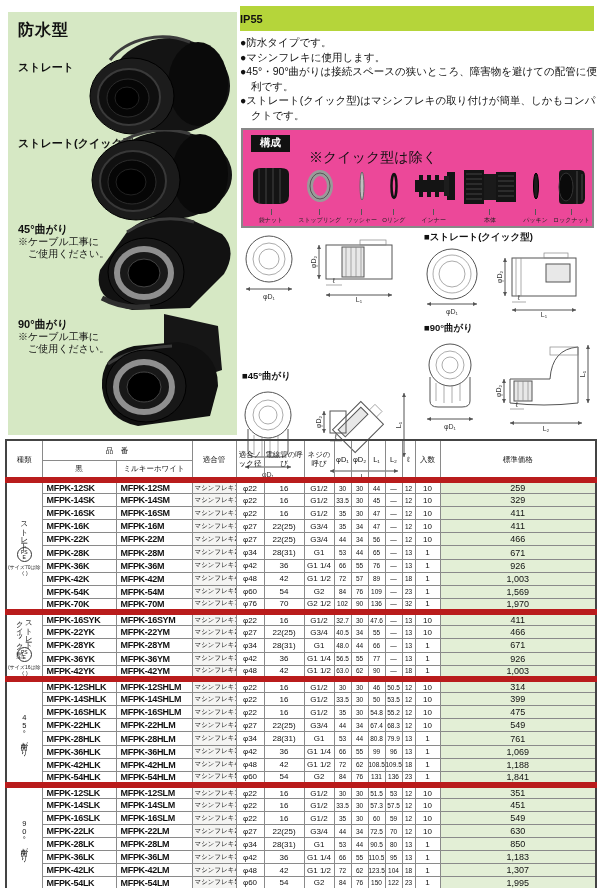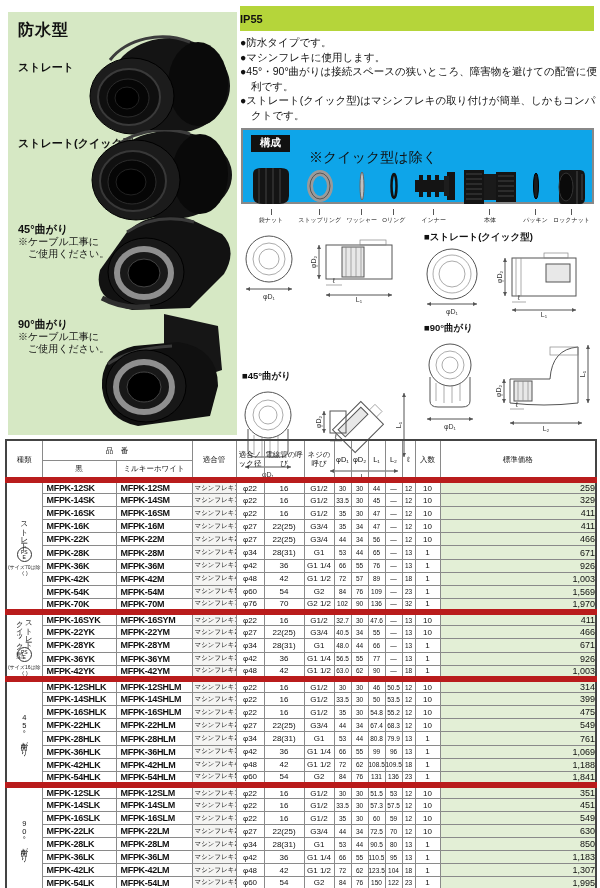--- a/index.html
+++ b/index.html
@@ -14,21 +14,21 @@
   .photo { position:absolute; }
 
   
   .title-bar { position:absolute; left:240px; top:6px; width:354px; height:25px; background:#b5d53a; display:flex; align-items:center; }
   .title-text { font-size:16px; font-weight:bold; padding-left:6px; letter-spacing:1px; flex:1; }
   .ip-badge { font-size:11px; font-weight:bold; padding-right:16px;text-align:right; }
   .bullets { position:absolute; left:240px; top:35px; width:358px; list-style:none; }
   .bullets li { font-size:10.5px; line-height:14.5px; padding-left:11px; text-indent:-11px; }
 
   
-  .comp-box { position:absolute; left:241px; top:128px; width:353px; height:76px; border:2px solid #888; background:#0ea5e9; }
+  .comp-box { position:absolute; left:241px; top:128px; width:353px; height:100px; border:2px solid #888; background:#ec4899; }
   .comp-label { position:absolute; left:8px; top:5px; background:#111; color:#fff; font-size:10.5px; font-weight:bold; padding:1px 9px 2px; }
   .comp-note { position:absolute; left:66px; top:19px; font-size:14px; }
   .comp-row { position:absolute; left:6px; top:25px; width:341px; height:70px; display:flex; justify-content:space-between; align-items:flex-end; }
   .part { display:flex; flex-direction:column; align-items:center; }
   .part .icon-zone { height:44px; display:flex; align-items:center; }
   .leader { width:1px; height:6px; background:#555; }
   .part-label { font-size:6px; white-space:nowrap; color:#222; margin-top:1px; }
 
   
   .diag { position:absolute; }
@@ -43,21 +43,21 @@
   table.spec th, table.spec td { border:1px solid #8a8a8a; overflow:hidden; }
   table.spec th { font-size:7.5px; font-weight:normal; text-align:center; padding:0; line-height:9px; }
   table.spec thead tr { height:20px; }
   table.spec thead { border-bottom:1.5px solid #444; }
   tbody tr { height:13px; }
   tr.group-first td { border-top:6px solid #b91c1c; }
   td.pn { font-size:9px; font-weight:bold; padding-left:4px; white-space:nowrap; letter-spacing:-0.3px; }
   td.tube { font-size:6.5px; padding-left:2px; white-space:nowrap; color:#222; background:#f4f4f2; }
   td.num { font-size:8px; text-align:center; white-space:nowrap; }
   td.sm { font-size:6.5px; text-align:center; white-space:nowrap; }
-  td.price { font-size:9px; text-align:right; background:#e3efd6; }
+  td.price { font-size:9px; text-align:center; background:#e3efd6; }
   td.type-cell { padding:0; vertical-align:middle; }
   .type-wrap { display:flex; flex-direction:column; align-items:center; justify-content:center; gap:2px; }
   .vlabel { writing-mode:vertical-rl; text-orientation:upright; font-size:7.5px; line-height:9px; letter-spacing:-1px; max-height:100%; }
   .pse { width:15px; height:15px; min-height:15px; border:1px solid #333; border-radius:50%; display:flex; flex-direction:column; align-items:center; justify-content:center; font-size:5px; line-height:5px; }
   .tnote { font-size:5px; line-height:6px; text-align:center; color:#222; }
   th.col-price, td.price { font-weight:normal; }
 </style>
 </head>
 <body>
 

